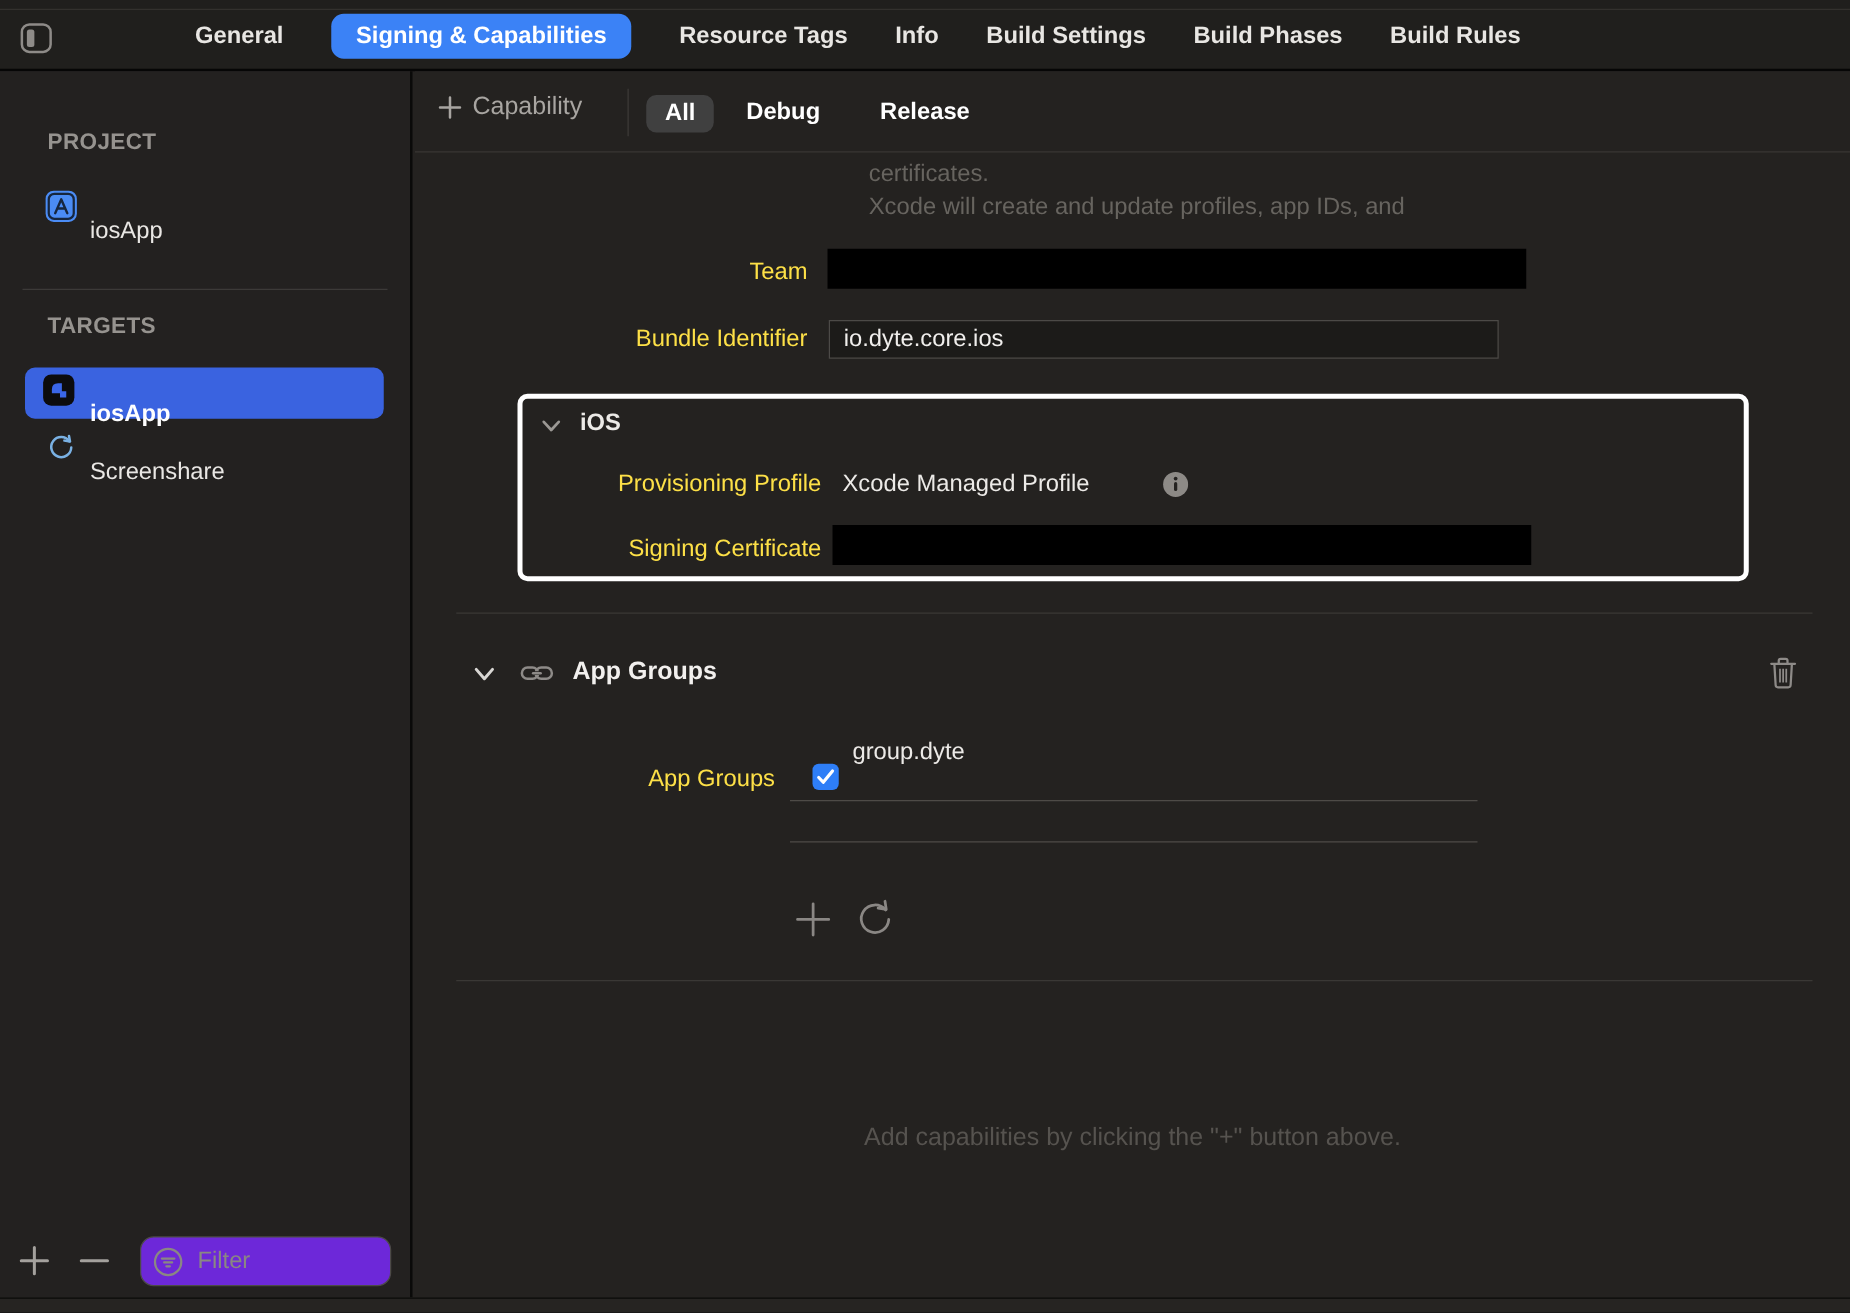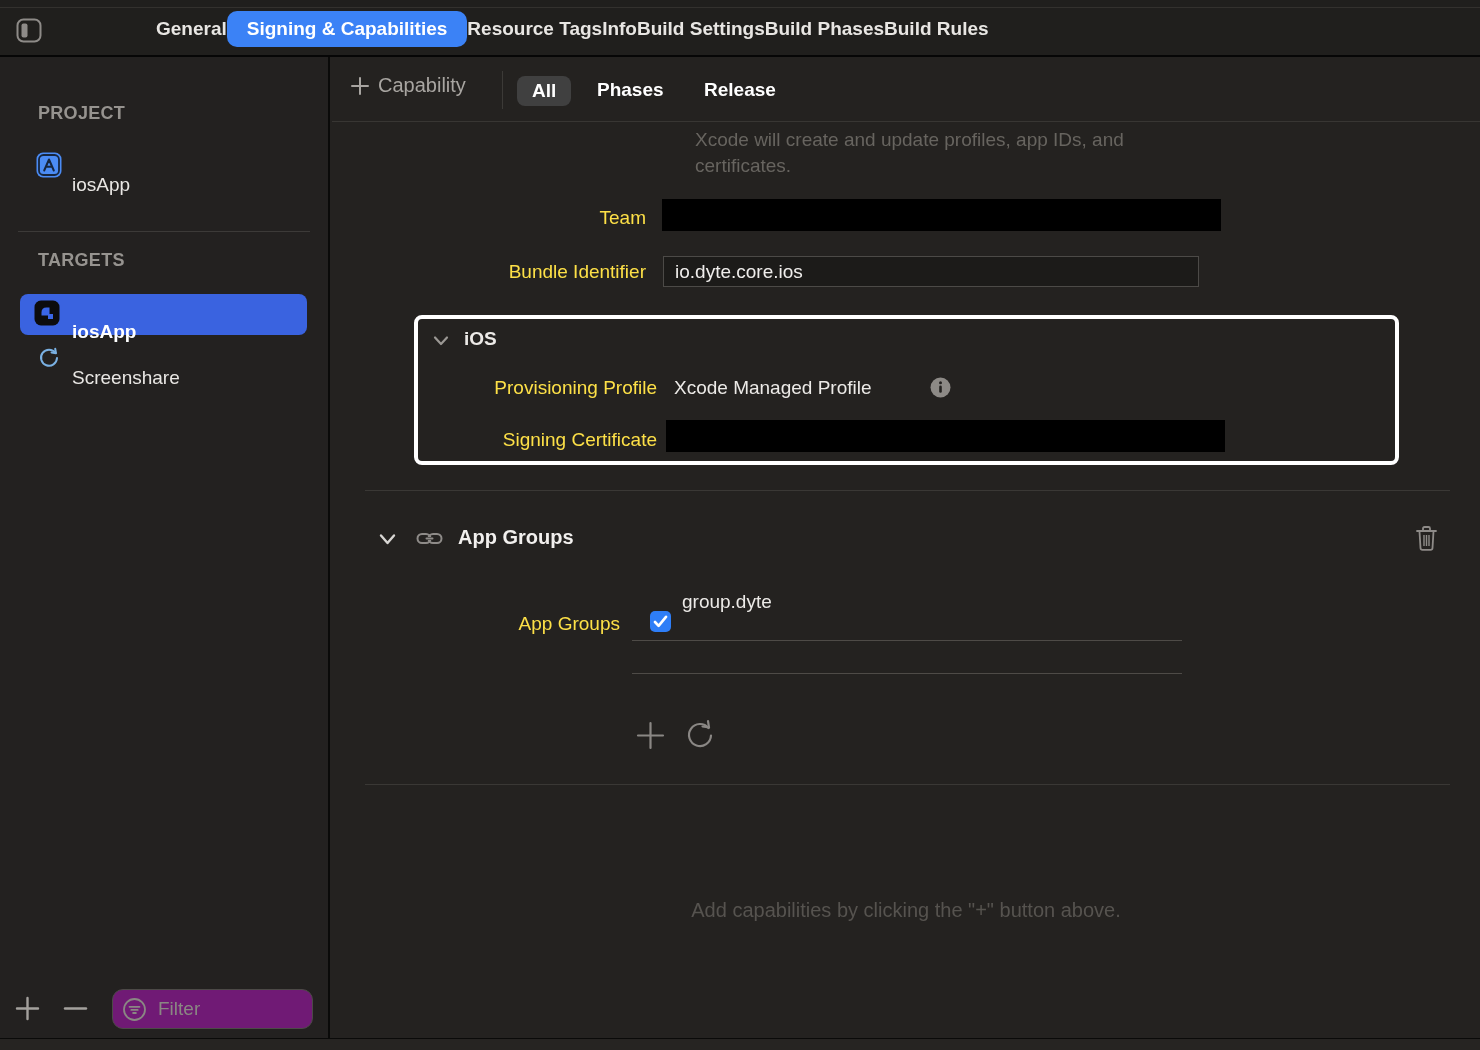--- a/index.html
+++ b/index.html
@@ -4,37 +4,37 @@
 <style>
   html,body{margin:0;padding:0;background:#111;}
   *{box-sizing:border-box;}
   .window{position:relative;width:1480px;height:1050px;background:#242220;overflow:hidden;
           font-family:"Liberation Sans","DejaVu Sans",sans-serif;color:#e8e6e3;}
 
   
   .topbar{position:absolute;left:0;top:0;width:100%;height:57px;background:#201f1d;border-bottom:2px solid #060606;}
   .topbar .topline{position:absolute;left:0;top:7px;width:100%;height:1px;background:#33312e;}
   .sidebar-toggle{position:absolute;left:16px;top:17px;width:27px;height:27px;cursor:pointer;}
-  .tabrow{position:absolute;left:156px;top:0;height:57px;display:flex;align-items:center;}
+  .tabrow{position:absolute;left:156px;top:0;height:57px;display:flex;align-items:center;gap:38px;}
   .tab{font-size:19px;font-weight:600;color:#e8e6e3;white-space:nowrap;cursor:pointer;}
   .tab.selected{background:#3b82f6;color:#fff;padding:7px 20px;border-radius:10px;}
 
   
   .sidebar{position:absolute;left:0;top:57px;width:330px;height:981px;background:#232120;border-right:2px solid #0a0a09;}
   .side-header{position:absolute;left:38px;font-size:18px;font-weight:700;color:#96938f;letter-spacing:.3px;}
   .side-row{position:absolute;left:0;width:100%;height:36px;display:flex;align-items:center;cursor:pointer;}
   .side-row .icon{position:absolute;left:36px;}
   .side-row .lbl{position:absolute;left:72px;font-size:19px;color:#e9e7e4;margin-top:35px;}
   .side-row.selected-pill{left:20px;width:287px;height:41px;background:#3a63e0;border-radius:8px;}
   .side-row.selected-pill .icon{left:14px;}
   .side-row.selected-pill .lbl{left:52px;font-weight:600;color:#fff;}
   .side-divider{position:absolute;left:18px;width:292px;height:1px;background:#3c3a38;}
   .side-bottom-plus,.side-bottom-minus{position:absolute;cursor:pointer;}
   .filter-box{position:absolute;left:112px;top:932px;width:201px;height:40px;border:1.5px solid #4c4a47;
-              border-radius:11px;display:flex;align-items:center;background:#701a75;}
+              border-radius:11px;display:flex;align-items:center;background:#6d28d9;}
   .filter-box svg{margin-left:9px;flex:0 0 auto;}
   .filter-box input{background:transparent;border:none;outline:none;color:#b5b2ae;font-size:19px;
                     font-family:inherit;width:140px;margin-left:9px;}
   .filter-box input::placeholder{color:#8a8783;}
 
   
   .bottom-strip{position:absolute;left:0;top:1038px;width:100%;height:12px;background:#262422;border-top:1px solid #0a0a09;}
 
   
   .main{position:absolute;left:332px;top:57px;width:1148px;height:981px;background:#242220;}
@@ -145,27 +145,27 @@
   <div class="main">
 
     <div class="add-capability">
       <svg width="20" height="20" viewBox="0 0 20 20">
         <path d="M10 2 V18 M2 10 H18" stroke="#a8a5a1" stroke-width="2" stroke-linecap="round"></path>
       </svg>
       <span>Capability</span>
     </div>
     <div class="cap-vdiv"></div>
     <span class="seg pill" style="left:185px;">All</span>
-    <span class="seg" style="left:265px;">Phases</span>
+    <span class="seg" style="left:265px;">Debug</span>
     <span class="seg" style="left:372px;">Release</span>
     <div class="capbar-line"></div>
 
     <div class="desc">
+      <span>certificates.</span>
       <span>Xcode will create and update profiles, app IDs, and</span>
-      <span>certificates.</span>
     </div>
 
     <div class="form-label" style="left:0;width:314px;top:150px;">Team</div>
     <div class="redact" style="left:330px;top:142px;width:559px;height:32px;"></div>
 
     <div class="form-label" style="left:0;width:314px;top:204px;">Bundle Identifier</div>
     <input class="text-input" style="left: 331px; top: 199px; width: 536px;" value="io.dyte.core.ios">
 
     <div class="ios-box">
       <span class="icon-btn" style="left:14px;top:15px;">

